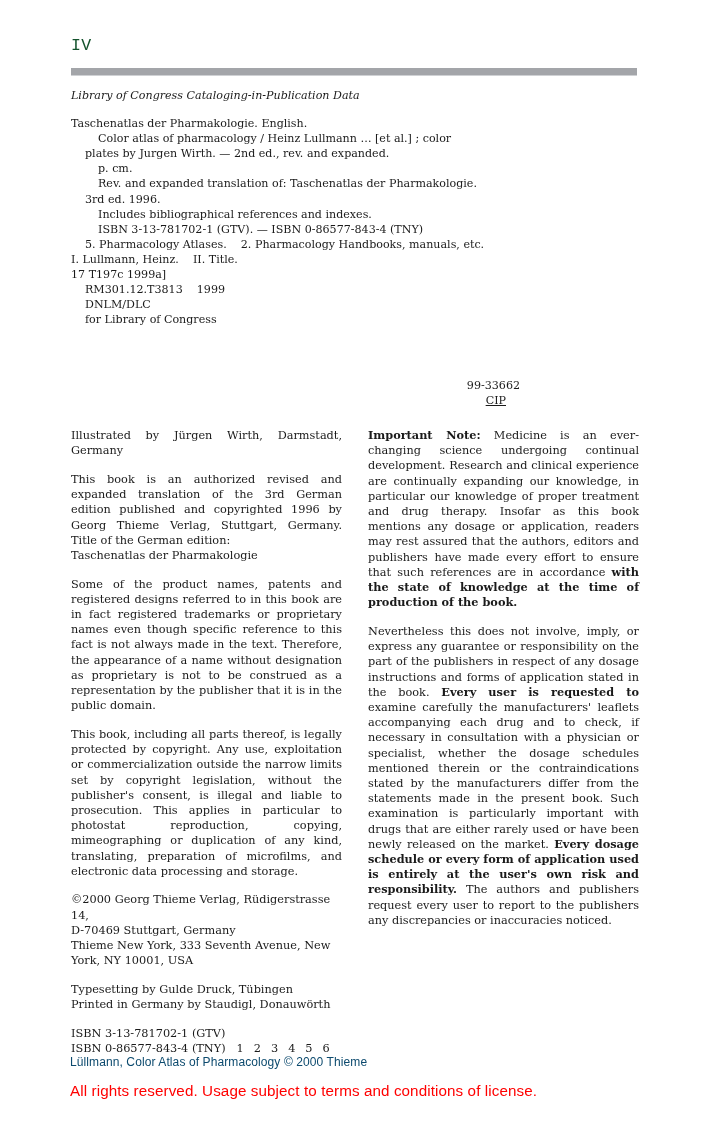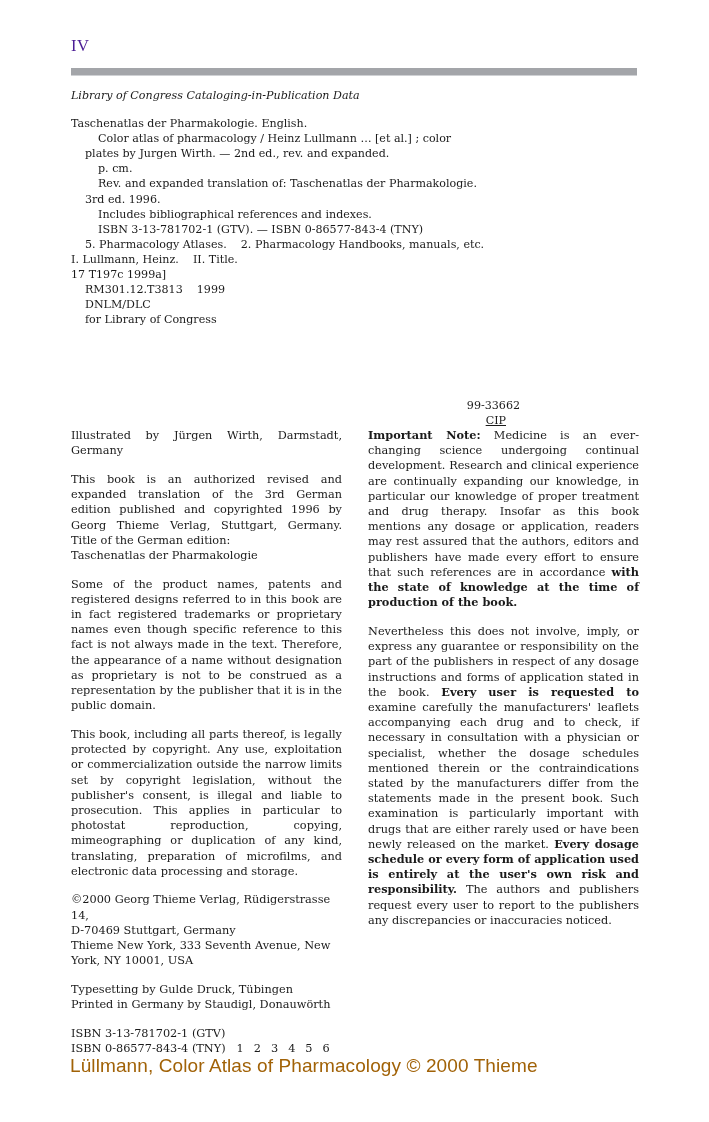--- a/index.html
+++ b/index.html
@@ -25,22 +25,22 @@
     background: #fff;
   }
 
   
   .folio {
     position: absolute;
     left: 71px;
     top: 36px;
     font-size: 16.5px;
     letter-spacing: 0.4px;
-    color: #4c1d95;
-    font-family: Liberation Serif, serif;
+    color: #14532d;
+    font-family: Liberation Mono, monospace;
   }
   .rule {
     position: absolute;
     left: 71px;
     top: 68px;
     width: 566px;
     height: 7px;
     background: #a3a5a9;
     border-bottom: 1px solid #cfd1d4;
   }
@@ -65,21 +65,20 @@
   .cip .ind2 { padding-left: 14px; }
 
   .cipnum {
     position: absolute;
     left: 260px;
     top: 378px;
     width: 260px;
     font-size: 11.1px;
     line-height: 15.1px;
     text-align: right;
-    margin-top: 20px;
   }
   .cipnum .cipline2 {
     display: block;
     padding-right: 14px;
     text-decoration: underline;
   }
 
   
   .col {
     position: absolute;
@@ -114,22 +113,22 @@
 
   
   .footer {
     position: absolute;
     left: 70px;
     width: 600px;
     font-family: "Liberation Sans", "DejaVu Sans", sans-serif;
   }
   .footer-line1 {
     top: 1055px;
-    font-size: 19px;
-    color: #a16207;
+    font-size: 12px;
+    color: #0c4a6e;
     letter-spacing: 0.1px;
   }
   .footer-line2 {
     top: 1082px;
     font-size: 15.2px;
     color: #ff0000;
     letter-spacing: 0.1px;
   }
 </style>
 </head>
@@ -190,14 +189,15 @@
     </p>
   </div>
 
   <div class="col right">
     <p><b>Important Note:</b><span> Medicine is an ever-changing science undergoing continual development. Research and clinical experience are continually expanding our knowledge, in particular our knowledge of proper treatment and drug therapy. Insofar as this book mentions any dosage or application, readers may rest assured that the authors, editors and publishers have made every effort to ensure that such references are in accordance </span><b>with the state of knowledge at the time of production of the book.</b></p>
 
     <p><span>Nevertheless this does not involve, imply, or express any guarantee or responsibility on the part of the publishers in respect of any dosage instructions and forms of application stated in the book. </span><b>Every user is requested to</b><span> examine carefully the manufacturers' leaflets accompanying each drug and to check, if necessary in consultation with a physician or specialist, whether the dosage schedules mentioned therein or the contraindications stated by the manufacturers differ from the statements made in the present book. Such examination is particularly important with drugs that are either rarely used or have been newly released on the market. </span><b>Every dosage schedule or every form of application used is entirely at the user's own risk and responsibility.</b><span> The authors and publishers request every user to report to the publishers any discrepancies or inaccuracies noticed.</span></p>
   </div>
 
   <div class="footer footer-line1" style="position:absolute;">Lüllmann, Color Atlas of Pharmacology © 2000 Thieme</div>
+  <div class="footer footer-line2" style="position:absolute;">All rights reserved. Usage subject to terms and conditions of license.</div>
 
 </div>
 
 </body></html>

